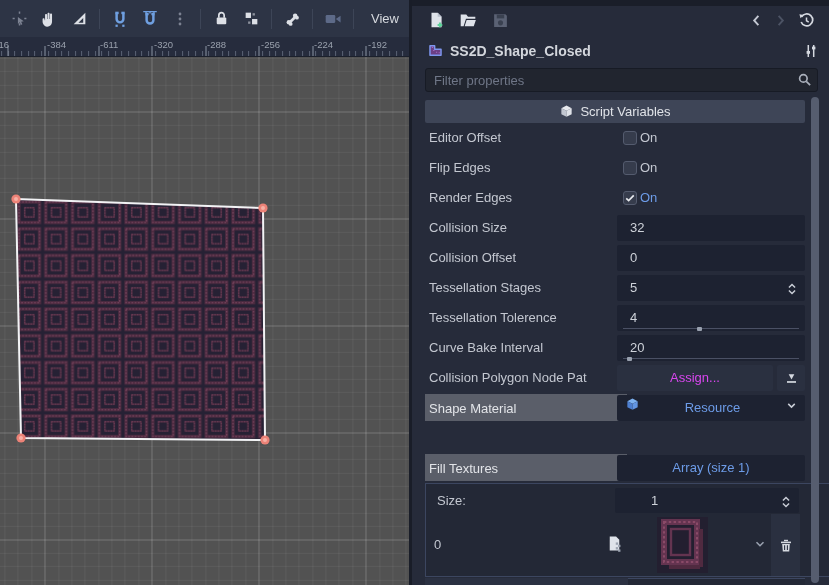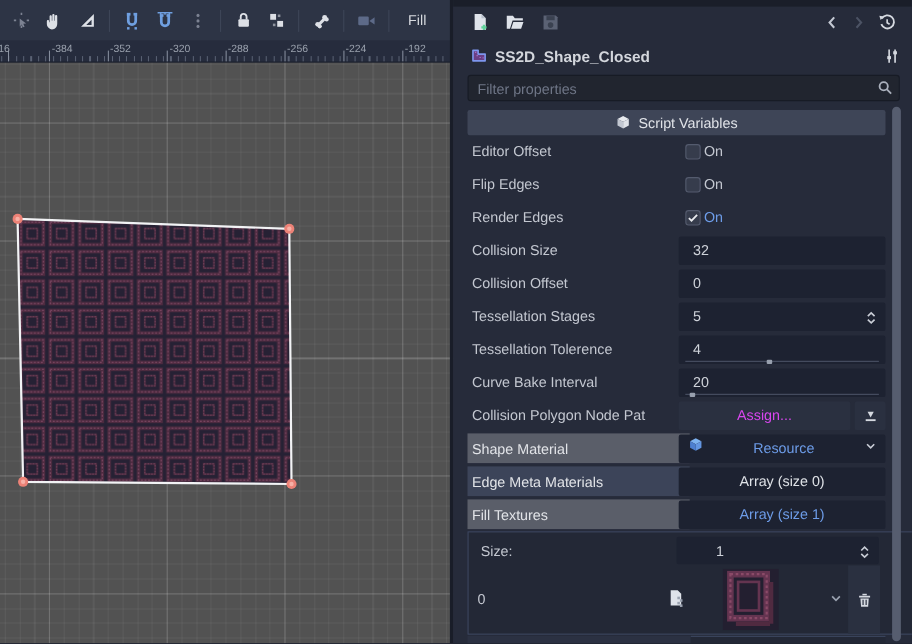--- a/index.html
+++ b/index.html
@@ -193,27 +193,27 @@
         </svg>
     </div>
     <div class="tb-sep"></div>
     <div class="tb-btn ic-dim">
       <svg width="18" height="18" viewBox="0 0 16 16" fill="currentColor">
           <rect x="1.5" y="4.5" width="8.5" height="7" rx="1"></rect>
           <path d="M10.5 8l4.2-3v6z"></path>
         </svg>
     </div>
     <div class="tb-sep"></div>
-    <div class="tb-view">Fill</div>
+    <div class="tb-view">View</div>
   </div>
 
   <div class="ruler">
     <span class="ruler-label" style="left:-10px">-416</span>
     <span class="ruler-label" style="left:47px">-384</span>
-    <span class="ruler-label" style="left:100px">-352</span>
+    <span class="ruler-label" style="left:100px">-611</span>
     <span class="ruler-label" style="left:154px">-320</span>
     <span class="ruler-label" style="left:207px">-288</span>
     <span class="ruler-label" style="left:261px">-256</span>
     <span class="ruler-label" style="left:314px">-224</span>
     <span class="ruler-label" style="left:368px">-192</span>
   </div>
 
   <div class="canvas"></div>
 
   <svg class="shape-layer" viewBox="0 0 412 528">
@@ -400,28 +400,20 @@
             </svg>
         </span>
         <span class="res-name">Resource</span>
         <span style="margin-right:7px">
           <svg width="13" height="13" viewBox="0 0 16 16">
               <path d="M4 6l4 4 4-4" stroke="#c9cdd6" stroke-width="1.8" fill="none"></path>
             </svg>
         </span>
       </div>
     </div>
-    <div class="prop-row" style="top:423px">
-      <div class="label-hl hl-blue">
-        <div class="prop-label">Edge Meta Materials</div>
-      </div>
-      <div class="field">
-        <span class="arr-val white-text">Array (size 0)</span>
-      </div>
-    </div>
     <div class="prop-row" style="top:453px">
       <div class="label-hl hl-gray">
         <div class="prop-label">Fill Textures</div>
       </div>
       <div class="field">
         <span class="arr-val blue-text">Array (size 1)</span>
       </div>
     </div>
 
     <div class="array-panel">

